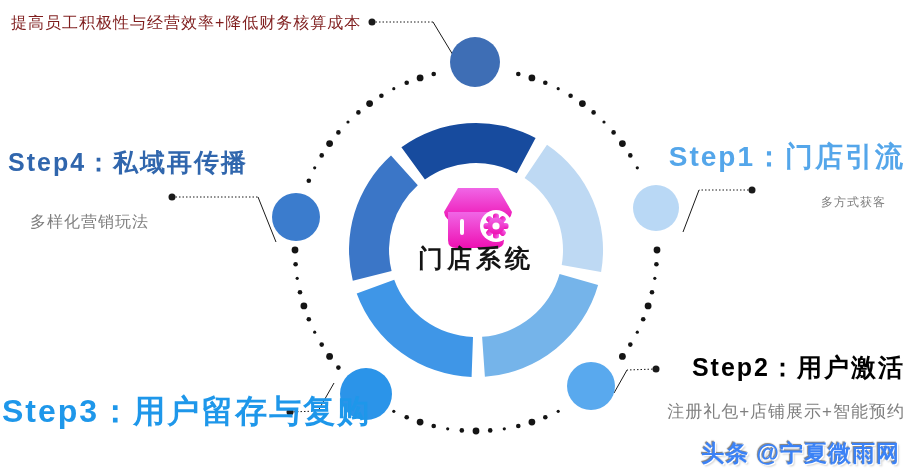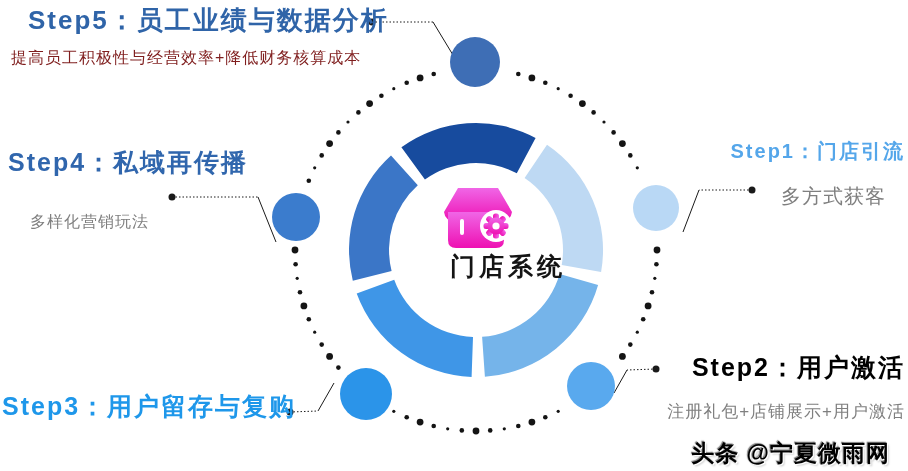--- a/index.html
+++ b/index.html
@@ -3,44 +3,44 @@
 <meta charset="utf-8">
 <style>
   html,body{margin:0;padding:0;background:#fff;}
   .stage{
     position:relative;width:908px;height:471px;overflow:hidden;background:#ffffff;
     font-family:"Liberation Sans","DejaVu Sans",sans-serif;
   }
   .stage svg.diagram{position:absolute;left:0;top:0;}
   .store-icon{position:absolute;left:440px;top:188px;width:76px;height:64px;}
   .center-text{
-    position:absolute;left:386px;top:250px;width:180px;text-align:right;
+    position:absolute;left:386px;top:242px;width:180px;text-align:center;
     font-size:25px;font-weight:bold;color:#141414;letter-spacing:4px;white-space:nowrap;
   }
   .step{position:absolute;white-space:nowrap;}
   .step-title{font-weight:bold;letter-spacing:2px;}
   .step-sub{color:#7f7f7f;letter-spacing:1px;}
   .s5{left:28px;top:3px;}
   .s5 .step-title{font-size:26px;}
   .s5 .step-sub{margin-left:-17px;margin-top:10px;font-size:16px;}
   .s4{left:8px;top:146px;}
   .s4 .step-title{font-size:25px;}
   .s4 .step-sub{margin-left:22px;margin-top:33px;font-size:16px;}
   .s3{left:2px;top:390px;}
-  .s3 .step-title{font-size:25px;}
+  .s3 .step-title{font-size:32px;}
   .s3 .step-sub{margin-left:55px;margin-top:22px;font-size:17px;}
   .s1{right:3px;top:138px;text-align:right;}
-  .s1 .step-title{font-size:20px;}
-  .s1 .step-sub{margin-right:19px;margin-top:18px;font-size:20px;}
+  .s1 .step-title{font-size:28px;}
+  .s1 .step-sub{margin-right:19px;margin-top:18px;font-size:12px;}
   .s2{right:3px;top:351px;text-align:right;}
   .s2 .step-title{font-size:25px;}
   .s2 .step-sub{margin-top:16px;font-size:17px;}
   .watermark{
-    position:absolute;right:18px;bottom:2px;font-size:23px;font-weight:bold;letter-spacing:1px;
-    color:#000000;text-shadow:1px 1px 0 #ffffff,-1px -1px 1px #7d7d7d,2px 2px 2px rgba(0,0,0,.18);
+    position:absolute;right:8px;bottom:2px;font-size:23px;font-weight:bold;letter-spacing:1px;
+    color:#3b82f6;text-shadow:1px 1px 0 #ffffff,-1px -1px 1px #7d7d7d,2px 2px 2px rgba(0,0,0,.18);
   }
 </style>
 </head>
 <body>
 
 <div class="stage">
 
   <svg id="diagram-svg" class="diagram" width="908" height="471" viewBox="0 0 908 471">
       <circle cx="518.3" cy="74.0" r="2.3" fill="#141414"></circle>
       <circle cx="531.9" cy="77.9" r="3.4" fill="#141414"></circle>
@@ -152,38 +152,37 @@
           <circle cx="56" cy="38" r="8.5"></circle>
         </g>
         <circle cx="56" cy="38" r="3.6" fill="#ffffff"></circle>
       </g>
     </svg>
   </div>
 
   <div class="center-text">门店系统</div>
 
   <div class="step s5">
-    <div class="step-title" style="color: rgb(47, 100, 168);">Step5：员工业绩与数据分析</div>
     <div class="step-sub" style="color: #7f1d1d;">提高员工积极性与经营效率+降低财务核算成本</div>
   </div>
 
   <div class="step s4">
     <div class="step-title" style="color: rgb(48, 102, 173); text-align: right;">Step4：私域再传播</div>
     <div class="step-sub" style="color: rgb(127, 127, 127);">多样化营销玩法</div>
   </div>
 
   <div class="step s3">
     <div class="step-title" style="color: rgb(30, 151, 234);">Step3：用户留存与复购</div>
   </div>
 
   <div class="step s1">
     <div class="step-title" style="color: rgb(84, 166, 234);">Step1：门店引流</div>
     <div class="step-sub" style="color: rgb(127, 127, 127);">多方式获客</div>
   </div>
 
   <div class="step s2">
     <div class="step-title" style="color: #000000;">Step2：用户激活</div>
-    <div class="step-sub" style="color: rgb(127, 127, 127);">注册礼包+店铺展示+用户激活</div>
+    <div class="step-sub" style="color: rgb(127, 127, 127);">注册礼包+店铺展示+智能预约</div>
   </div>
 
   <div class="watermark">头条 @宁夏微雨网</div>
 
 </div>
 
 </body></html>

